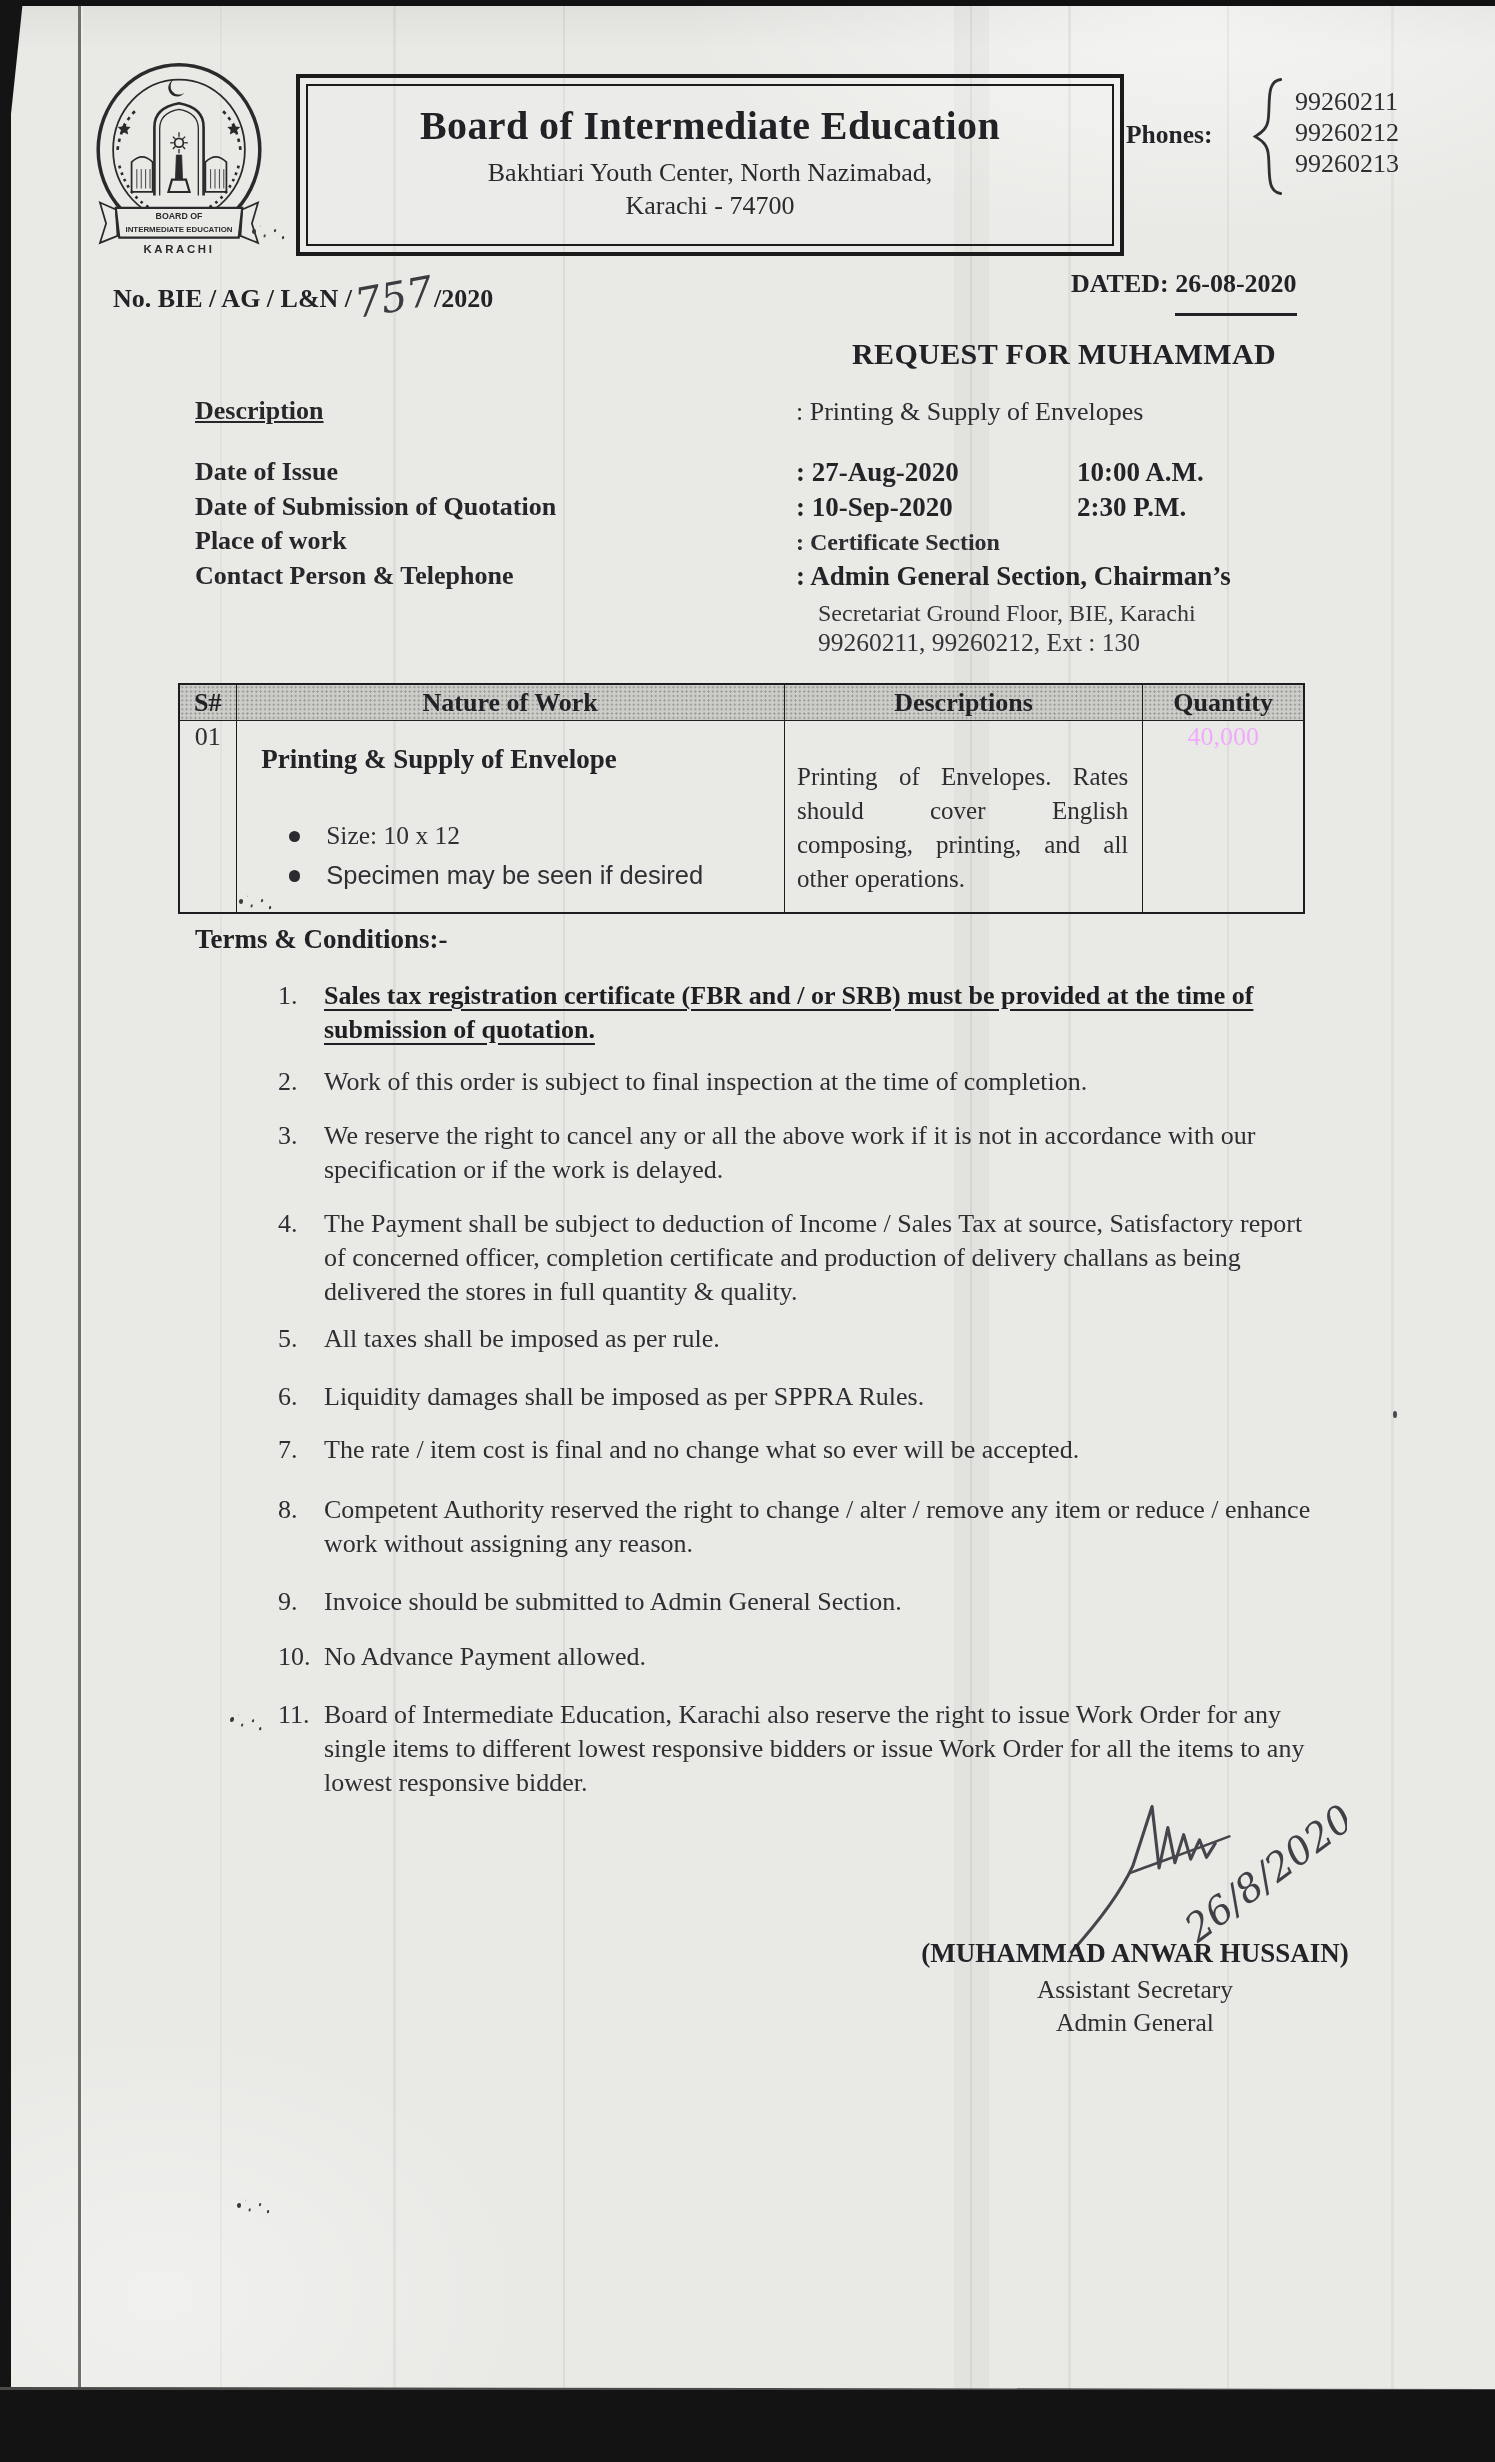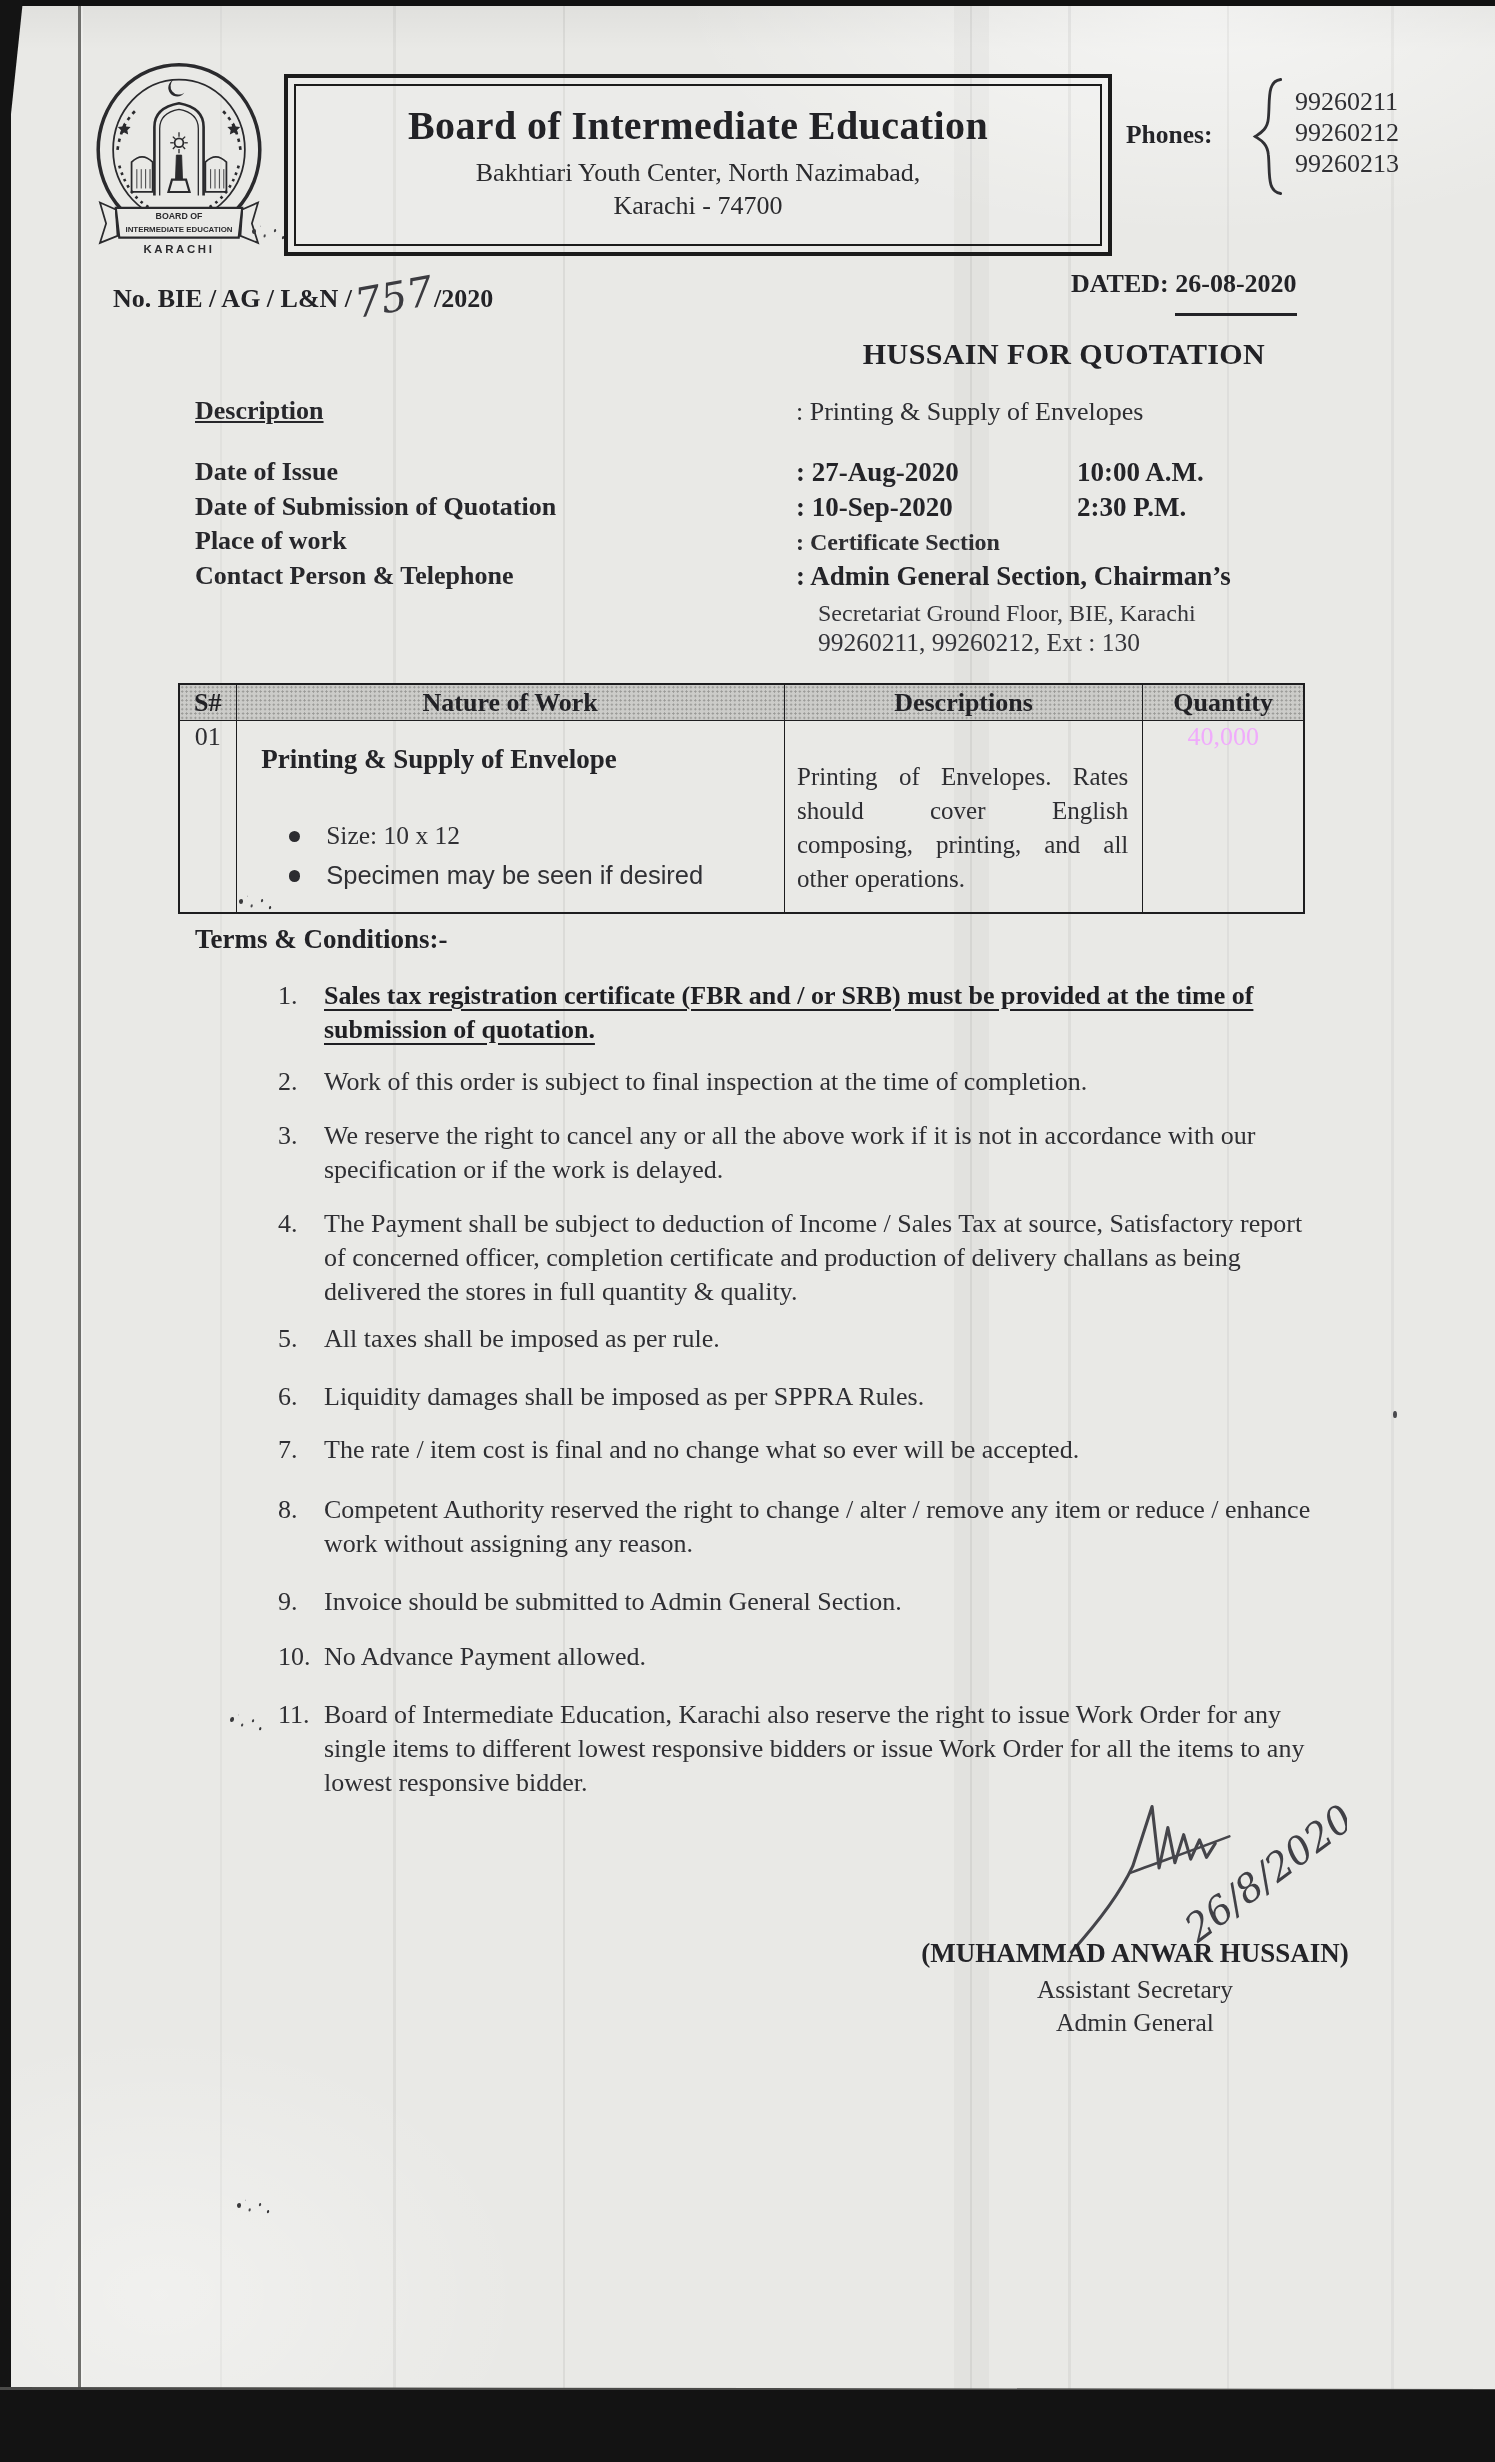--- a/index.html
+++ b/index.html
@@ -16,21 +16,21 @@
              box-shadow:1.8px 0 0 rgba(255,255,255,.35);}
   .edge-top{position:absolute;left:0;top:0;width:1495px;height:6.2px;background:#111;}
   .edge-left{position:absolute;left:0;top:0;width:11.4px;height:2462px;background:#141414;}
   .edge-left-wedge{position:absolute;left:0;top:0;width:0;height:0;
       border-top:114px solid #141414;border-right:12.3px solid transparent;margin-left:11.4px;}
   .edge-bottom{position:absolute;left:0;bottom:0;width:1495px;height:72px;background:#131313;}
   .edge-bottom-lip{position:absolute;left:0;bottom:69px;width:1495px;height:5.3px;background:#4a4a48;
       transform:rotate(.08deg);}
   
   .logo{position:absolute;left:91px;top:62px;}
-  .header-box{position:absolute;left:284px;top:74px;width:820px;height:174px;
+  .header-box{position:absolute;left:296px;top:74px;width:820px;height:174px;
       border:4.4px solid #1b1b1b;background:rgba(255,255,255,.12);}
   .header-box-inner{position:absolute;left:6.2px;top:6.2px;right:6.2px;bottom:6.2px;border:2.6px solid #1b1b1b;
       text-align:center;}
   .org-name{font-size:40px;font-weight:bold;color:#222226;margin-top:16px;letter-spacing:0.4px;}
   .addr1{font-size:26px;margin-top:8.8px;color:#2b2b2e;}
   .addr2{font-size:26px;margin-top:3.5px;color:#2b2b2e;}
   .phones-label{position:absolute;left:1126px;top:120px;font-size:25.5px;font-weight:bold;color:#242428;}
   .brace{position:absolute;left:1249px;top:76px;}
   .phone-list{position:absolute;left:1295px;top:86px;font-size:26px;line-height:31px;color:#2e2e32;}
   
@@ -171,21 +171,21 @@
   </svg>
   <div class="phone-list">
     <div>99260211</div>
     <div>99260212</div>
     <div>99260213</div>
   </div>
 
   <div class="ref-line"><span>No. BIE / AG / L&amp;N /</span><span class="hand-num">757</span><span>/2020</span></div>
   <div class="dated"><span>DATED: </span><span class="dated-value">26-08-2020</span></div>
 
-  <div class="rfq-title">HUSSAIN FOR QUOTATION</div>
+  <div class="rfq-title">REQUEST FOR MUHAMMAD</div>
 
   <div class="info-label" style="top:396px;text-decoration:underline;">Description</div>
   <div class="info-value" style="top:397px;">:  Printing &amp; Supply of Envelopes</div>
 
   <div class="info-label" style="top:457px;">Date of Issue</div>
   <div class="info-value bold" style="top:457px;">:  27-Aug-2020</div>
   <div class="info-time" style="top:457px;">10:00 A.M.</div>
 
   <div class="info-label" style="top:492px;">Date of Submission of Quotation</div>
   <div class="info-value bold" style="top:492px;">:  10-Sep-2020</div>

